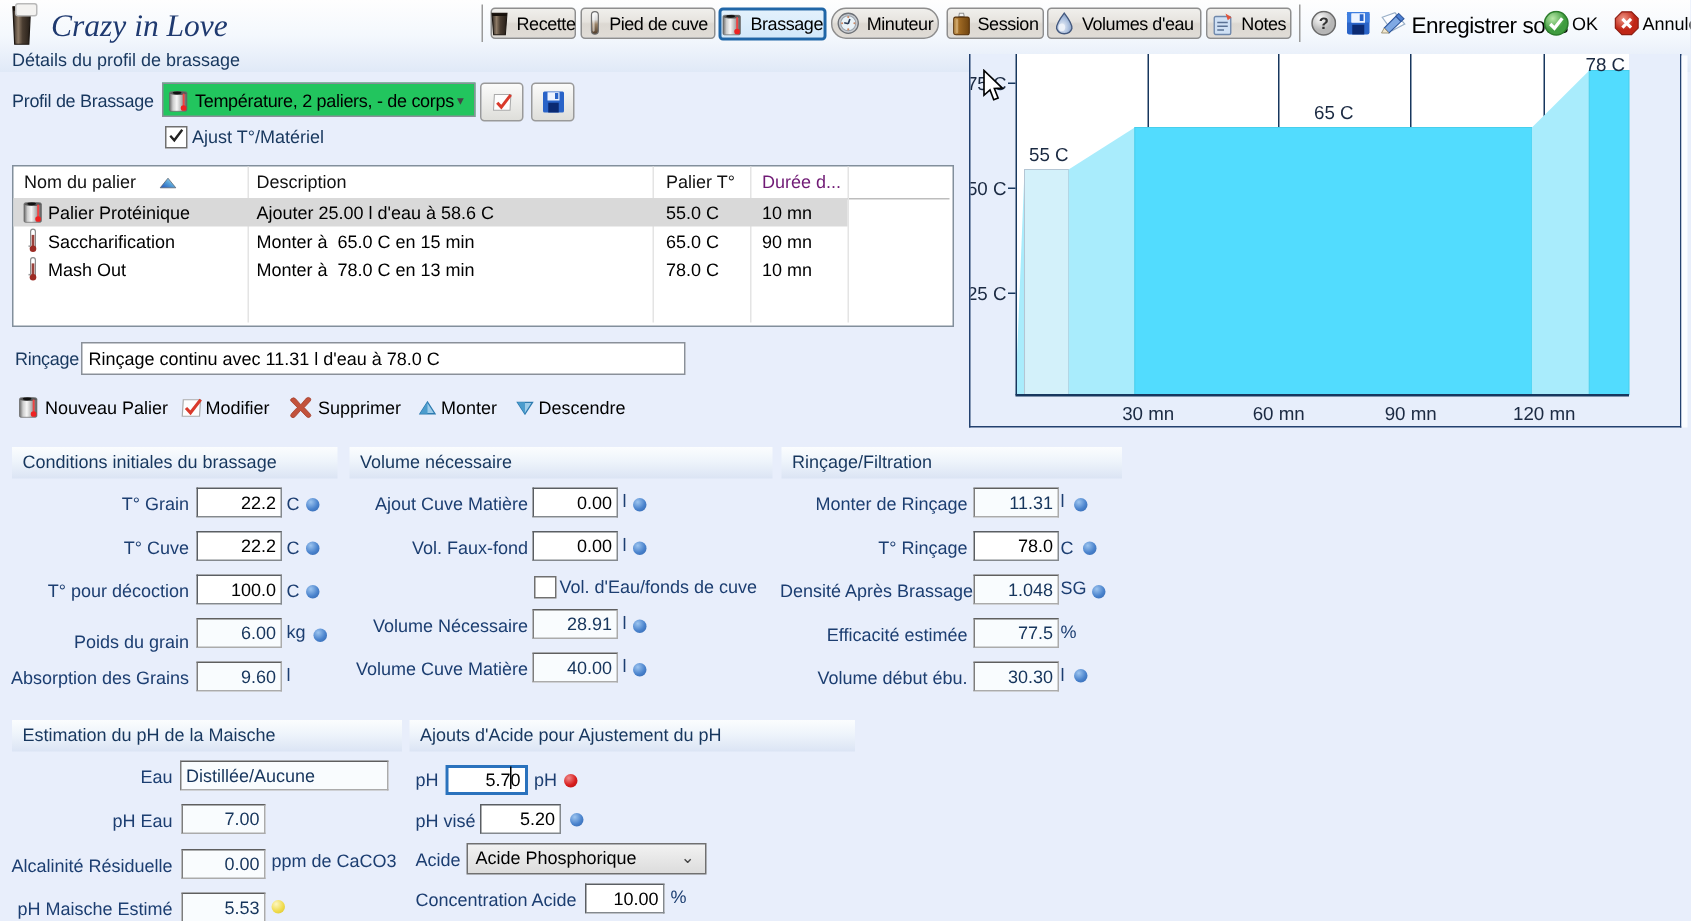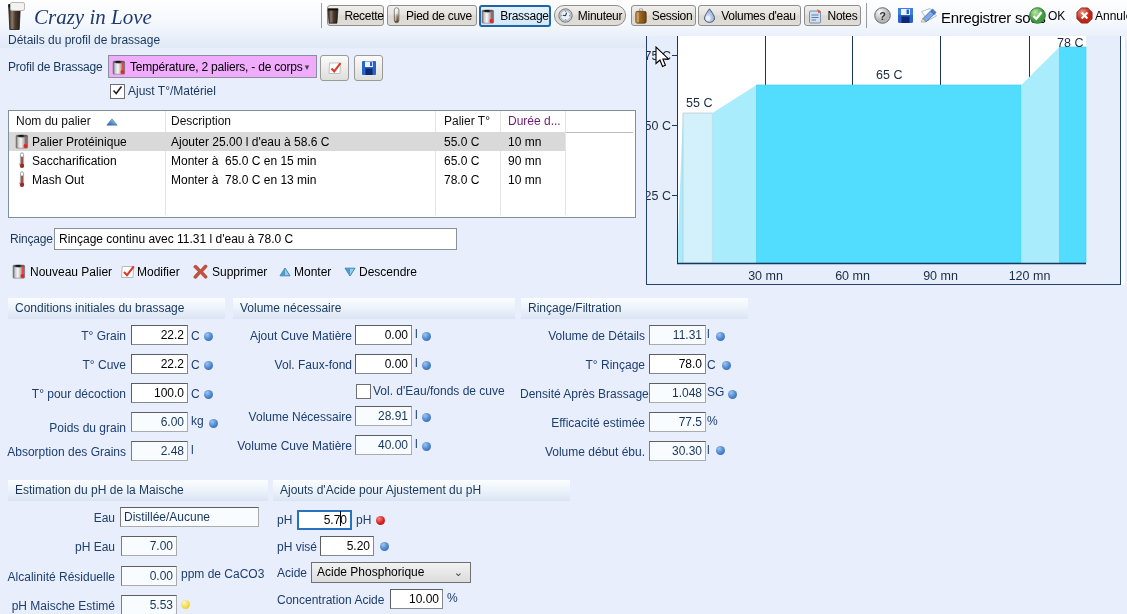--- a/index.html
+++ b/index.html
@@ -169,21 +169,21 @@
         <radialGradient id="gr" cx="0.35" cy="0.3">
           <stop offset="0" stop-color="#ef9685"></stop>
           <stop offset="1" stop-color="#c02616"></stop>
         </radialGradient>
       </defs>
       <path d="M5.6 5.6 L11.4 11.4 M11.4 5.6 L5.6 11.4" stroke="#fff" stroke-width="2.1"></path>
     </svg></div>
 <div class="abs" style="left:1095px;top:9px;font-size:12px;">Annuler</div>
 
 <div class="abs lbl" style="left:8px;top:60px;color:#17375e;letter-spacing:-0.2px;">Profil de Brassage</div>
-<div class="abs" style="left:108px;top:55px;width:207px;height:21px;background:#f0abfc;border:1px solid #8a9099;display:flex;align-items:center;white-space:nowrap;overflow:hidden;">
+<div class="abs" style="left:108px;top:55px;width:207px;height:21px;background:#22c55e;border:1px solid #8a9099;display:flex;align-items:center;white-space:nowrap;overflow:hidden;">
  <span style="margin-left:3px;display:flex;">
       <svg width="14" height="16" viewBox="0 0 14 16">
         <rect x="1" y="2.2" width="11.6" height="13" rx="1" fill="url(#km)" stroke="#6a6a6a" stroke-width="0.5"></rect>
         <ellipse cx="6.8" cy="3.1" rx="5.5" ry="1.3" fill="#5a5a5a"></ellipse>
         <ellipse cx="6.1" cy="2.9" rx="2.9" ry="0.9" fill="#101010"></ellipse>
         <rect x="9.8" y="3.3" width="1.3" height="9.3" rx="0.65" fill="#ef4444"></rect>
         <circle cx="10.4" cy="13" r="1.9" fill="#ee2222"></circle>
       </svg>
     </span>
  <span style="margin-left:4px;font-size:12px;letter-spacing:-0.2px;">Température, 2 paliers, - de corps</span>
@@ -350,21 +350,21 @@
 <div class="abs dot" style="left:204px;top:361px;"></div>
 <div class="abs lbl rlbl" style="left:0px;top:387px;width:126px;">T° pour décoction</div>
 <div class="abs fld" style="left:131px;top:383px;width:49px;">100.0</div>
 <div class="abs unit" style="left:191px;top:387px;">C</div>
 <div class="abs dot" style="left:204px;top:390px;"></div>
 <div class="abs lbl rlbl" style="left:0px;top:421px;width:126px;">Poids du grain</div>
 <div class="abs fld ro" style="left:131px;top:412px;width:49px;">6.00</div>
 <div class="abs unit" style="left:191px;top:414px;">kg</div>
 <div class="abs dot" style="left:209px;top:419px;"></div>
 <div class="abs lbl rlbl" style="left:0px;top:445px;width:126px;">Absorption des Grains</div>
-<div class="abs fld ro" style="left:131px;top:441px;width:49px;">2.48</div>
+<div class="abs fld ro" style="left:131px;top:441px;width:49px;">9.60</div>
 <div class="abs unit" style="left:191px;top:443px;">l</div>
 
 <div class="abs lbl rlbl" style="left:200px;top:329px;width:152px;">Ajout Cuve Matière</div>
 <div class="abs fld" style="left:355px;top:325px;width:49px;">0.00</div>
 <div class="abs unit" style="left:415px;top:327px;">l</div>
 <div class="abs dot" style="left:422px;top:332px;"></div>
 <div class="abs lbl rlbl" style="left:200px;top:358px;width:152px;">Vol. Faux-fond</div>
 <div class="abs fld" style="left:355px;top:354px;width:49px;">0.00</div>
 <div class="abs unit" style="left:415px;top:356px;">l</div>
 <div class="abs dot" style="left:422px;top:361px;"></div>
@@ -372,21 +372,21 @@
 <div class="abs lbl" style="left:373px;top:384px;">Vol. d'Eau/fonds de cuve</div>
 <div class="abs lbl rlbl" style="left:200px;top:410px;width:152px;">Volume Nécessaire</div>
 <div class="abs fld ro" style="left:355px;top:406px;width:49px;">28.91</div>
 <div class="abs unit" style="left:415px;top:408px;">l</div>
 <div class="abs dot" style="left:422px;top:413px;"></div>
 <div class="abs lbl rlbl" style="left:200px;top:439px;width:152px;">Volume Cuve Matière</div>
 <div class="abs fld ro" style="left:355px;top:435px;width:49px;">40.00</div>
 <div class="abs unit" style="left:415px;top:437px;">l</div>
 <div class="abs dot" style="left:422px;top:442px;"></div>
 
-<div class="abs lbl rlbl" style="left:520px;top:329px;width:125px;">Volume de Détails</div>
+<div class="abs lbl rlbl" style="left:520px;top:329px;width:125px;">Monter de Rinçage</div>
 <div class="abs fld ro" style="left:649px;top:325px;width:49px;">11.31</div>
 <div class="abs unit" style="left:707px;top:327px;">l</div>
 <div class="abs dot" style="left:716px;top:332px;"></div>
 <div class="abs lbl rlbl" style="left:520px;top:358px;width:125px;">T° Rinçage</div>
 <div class="abs fld" style="left:649px;top:354px;width:49px;">78.0</div>
 <div class="abs unit" style="left:707px;top:358px;">C</div>
 <div class="abs dot" style="left:722px;top:361px;"></div>
 <div class="abs lbl rlbl" style="left:520px;top:387px;width:125px;">Densité Après Brassage</div>
 <div class="abs fld ro" style="left:649px;top:383px;width:49px;">1.048</div>
 <div class="abs unit" style="left:707px;top:385px;">SG</div>

